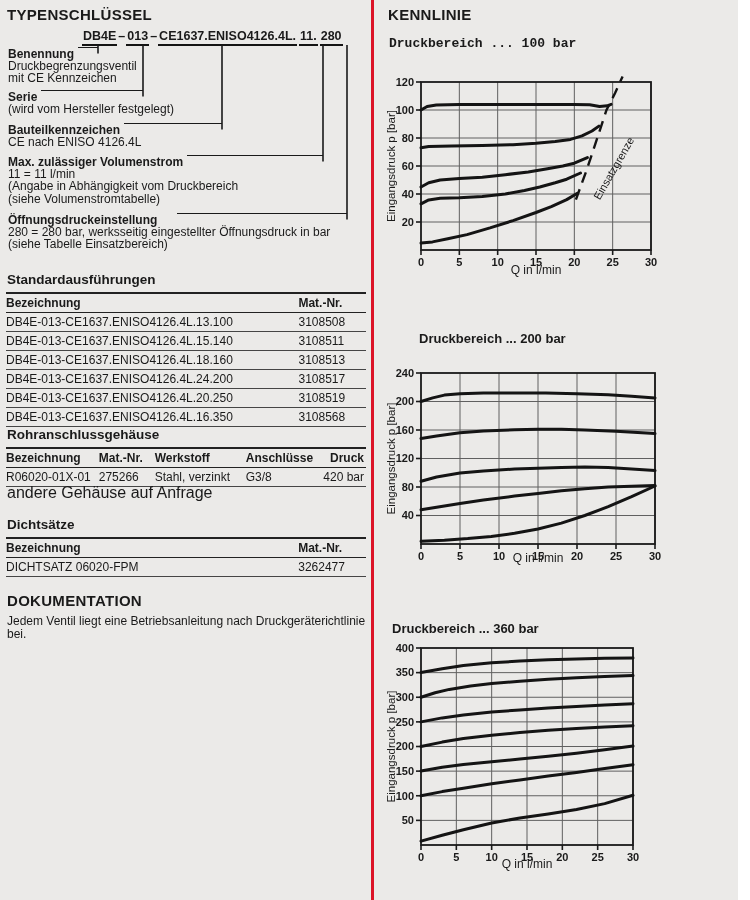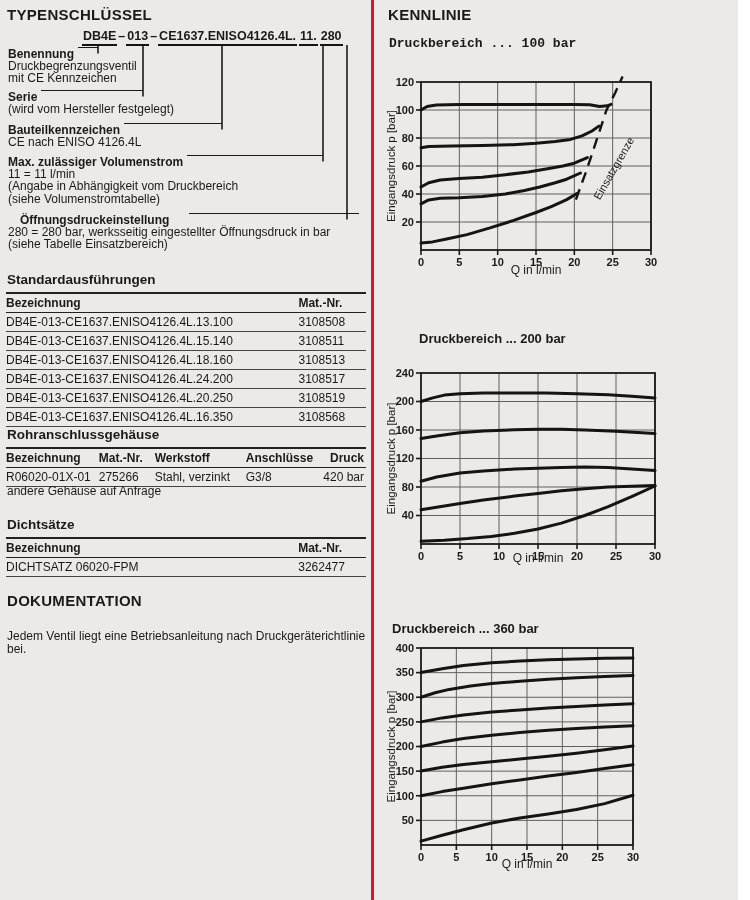--- a/index.html
+++ b/index.html
@@ -29,21 +29,21 @@
   .tk-desc{font-size:12px;line-height:12.3px;white-space:nowrap;}
   
   table.dtable{border-collapse:collapse;border-top:2px solid #222;font-size:12px;}
   table.dtable th{
     text-align:left;font-weight:bold;padding:2px 2px 2px 0;
     border-bottom:1.4px solid #222;white-space:nowrap;
   }
   table.dtable td{
     padding:2px 2px 2px 0;border-bottom:1.4px solid #454545;white-space:nowrap;
   }
-  .note{font-size:12px;}
+  .note{font-size:16px;}
   
   .chart-title{font-size:13px;font-weight:bold;}
   svg text{font-family:"Liberation Sans", sans-serif;fill:#1a1a1a;}
   .divider{background:#dc1428;}
   .white-strip{background:#ffffff;}
 </style>
 </head>
 <body>
 
 <div id="page">
@@ -79,21 +79,21 @@
         </div>
         <div class="tk-label abs" style="left: 8px; top: 155px; width: 315px;">
           <b>Max. zulässiger Volumenstrom</b>
           <span class="lead"></span>
         </div>
         <div class="tk-desc abs" style="left: 8px; top: 168px;">
           <div>11 = 11 l/min</div>
           <div>(Angabe in Abhängigkeit vom Druckbereich</div>
           <div>(siehe Volumenstromtabelle)</div>
         </div>
-        <div class="tk-label abs" style="left: 20px; top: 213px; width: 339px; gap: 16px;">
+        <div class="tk-label abs" style="left: 8px; top: 213px; width: 339px; gap: 16px;">
           <b>Öffnungsdruckeinstellung</b>
           <span class="lead"></span>
         </div>
         <div class="tk-desc abs" style="left: 8px; top: 226px;">
           <div>280 = 280 bar, werksseitig eingestellter Öffnungsdruck in bar</div>
           <div>(siehe Tabelle Einsatzbereich)</div>
         </div>
       </div>
 
     <svg id="tk-svg" class="abs" style="left:0;top:0;" width="370" height="260">
@@ -179,21 +179,21 @@
           <tbody>
             <tr>
               <td>DICHTSATZ 06020-FPM</td>
               <td>3262477</td>
             </tr>
           </tbody>
         </table>
       </div>
 
     <div class="abs h1" style="left:7px;top:592px;">DOKUMENTATION</div>
-    <div class="abs body-text" style="left:7px;top:630px;width:362px;">Jedem Ventil liegt eine Betriebsanleitung nach Druckgeräterichtlinie bei.</div>
+    <div class="abs body-text" style="left:7px;top:615px;width:362px;">Jedem Ventil liegt eine Betriebsanleitung nach Druckgeräterichtlinie bei.</div>
   </div>
 
   <div class="abs divider" style="left:371px;top:0;width:2.5px;height:900px;"></div>
 
   <div class="abs white-strip" style="left:738px;top:0;width:12px;height:900px;"></div>
 
   <div class="abs" style="left:373px;top:0;width:365px;height:852px;">
 
     <div class="abs h1" style="left:15px;top:6px;">KENNLINIE</div>
 

